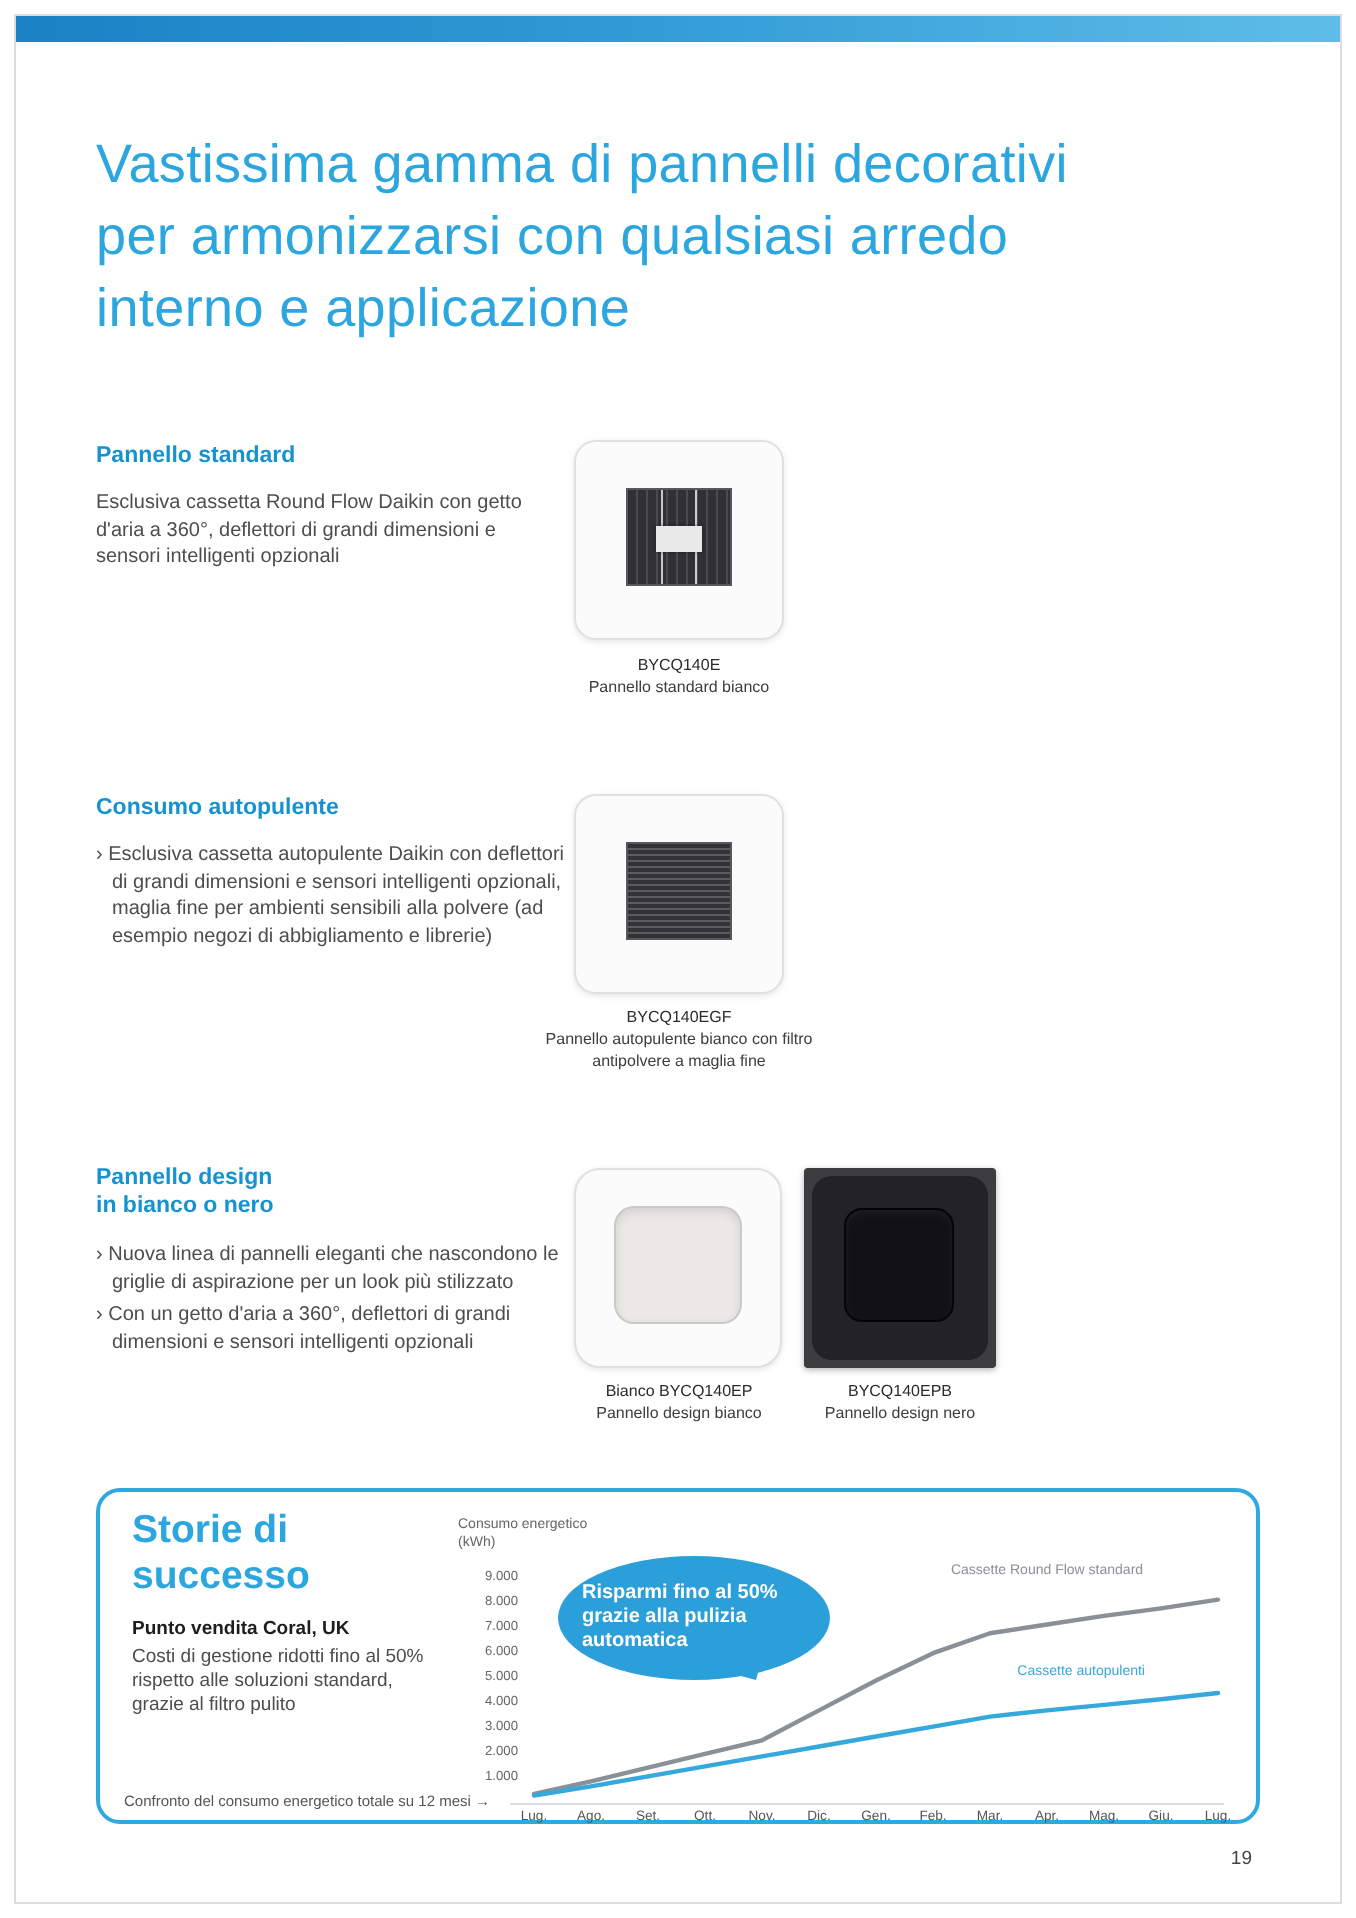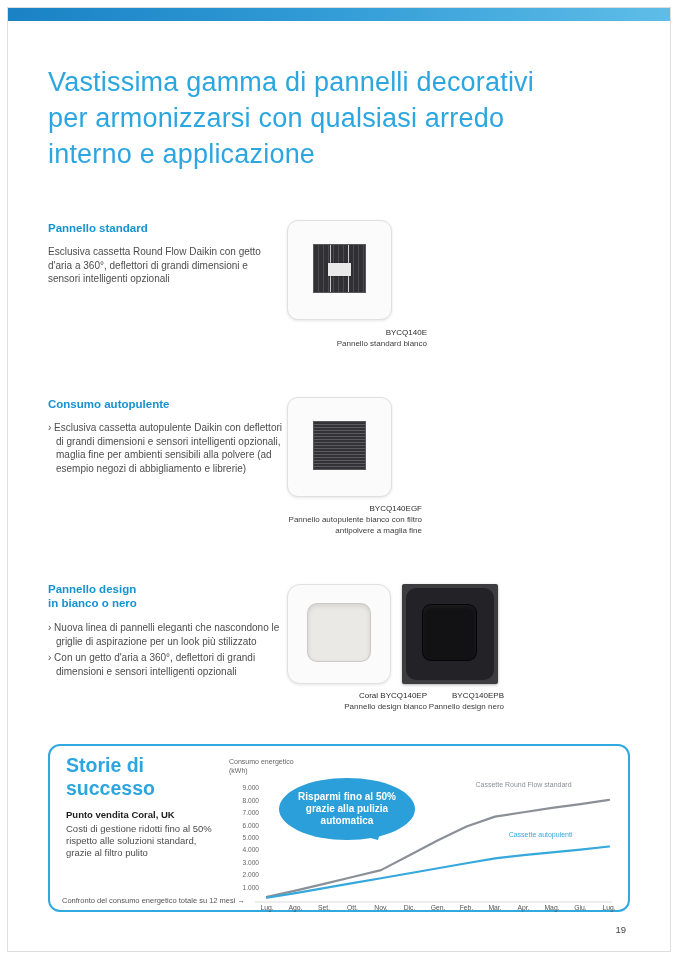--- a/index.html
+++ b/index.html
@@ -17,28 +17,28 @@
     background-image:
       linear-gradient(90deg, transparent 0, transparent 32%, rgba(230,230,230,.85) 32%, rgba(230,230,230,.85) calc(32% + 1px), transparent calc(32% + 1px), transparent 66%, rgba(230,230,230,.85) 66%, rgba(230,230,230,.85) calc(66% + 1px), transparent calc(66% + 1px)),
       repeating-linear-gradient(90deg,#303035 0 4px,#4b4b51 4px 5px);
     border:1px solid #57575c;}
   .grille-horiz{background-image:repeating-linear-gradient(0deg,#323237 0 2px,#5b5b61 2px 3px);border:1px solid #57575c}
   .chip{position:absolute;left:39%;top:43%;width:22%;height:13%;background:#e9e9e9;box-shadow:0 0 2px rgba(0,0,0,.4)}
   .inner-square-white{position:absolute;left:20%;top:19%;width:60%;height:59%;background:#ebe9e6;border-radius:9px;box-shadow:0 0 0 1px #cbc9c6, inset 0 2px 5px rgba(0,0,0,.10)}
   .tile-black{position:absolute;background:#3d3d3f;border-radius:2px;box-shadow:0 1px 3px rgba(0,0,0,.3)}
   .panel-black{position:absolute;inset:4%;background:#232327;border-radius:10px}
   .inner-square-black{position:absolute;left:20%;top:19%;width:60%;height:59%;background:#121215;border-radius:8px;box-shadow:0 0 0 1px #050505, inset 0 2px 4px rgba(255,255,255,.05)}
-  .caption{position:absolute;text-align:right;font-size:8px;line-height:11px;color:#3d3d3d}
+  .caption{position:absolute;text-align:center;font-size:8px;line-height:11px;color:#3d3d3d}
   .caption .code{color:#2b2b2b}
   .box{position:absolute;left:48px;top:744px;width:582px;height:168px;border:2px solid #2fa9de;border-radius:12px;background:#fff}
   .box-title{position:absolute;left:16px;top:8px;font-size:19.5px;line-height:23px;font-weight:700;color:#2ca6df}
   .case-title{position:absolute;left:16px;top:63px;font-size:9.5px;font-weight:700;color:#1d1d1d}
   .case-text{position:absolute;left:16px;top:77px;width:150px;font-size:9.5px;line-height:12px;color:#4d4d4d}
   .chart{position:absolute;left:177px;top:8px;width:395px;height:158px}
-  .bubble{position:absolute;left:229px;top:32px;width:136px;height:62px;background:#2b9fd9;border-radius:50%;display:flex;align-items:center;justify-content:center;text-align:center;color:#fff;font-weight:700;font-size:10px;line-height:12px;padding:6px 12px;z-index:5}
+  .bubble{position:absolute;left:229px;top:32px;width:136px;height:62px;background:#2b9fd9;border-radius:50%;display:flex;align-items:center;justify-content:center;text-align:left;color:#fff;font-weight:700;font-size:10px;line-height:12px;padding:6px 12px;z-index:5}
   .bubble:after{content:"";position:absolute;right:24px;bottom:-13px;width:0;height:0;border:13px solid transparent;border-top-color:#2b9fd9;transform:rotate(-30deg)}
   .footnote{position:absolute;left:12px;top:150px;font-size:7.5px;color:#555}
   .page-num{position:absolute;right:52px;top:924px;font-size:9.5px;color:#444}
   svg text{font-family:"Liberation Sans",sans-serif}
 </style>
 </head>
 <body>
 
 <div class="sheet"></div>
 <div class="topbar"></div>
@@ -85,21 +85,21 @@
 
 <div class="panel" style="left:287px;top:584px;width:104px;height:100px;border-radius:13px">
   <div class="inner-square-white"></div>
 </div>
 <div class="tile-black" style="left:402px;top:584px;width:96px;height:100px">
   <div class="panel-black">
     <div class="inner-square-black"></div>
   </div>
 </div>
 <div class="caption" style="left:252px;top:690px;width:175px">
-  <div class="code">Coral BYCQ140EP</div>
+  <div class="code">Bianco BYCQ140EP</div>
   <div>Pannello design bianco</div>
 </div>
 <div class="caption" style="left:396px;top:690px;width:108px">
   <div class="code">BYCQ140EPB</div>
   <div>Pannello design nero</div>
 </div>
 
 <div class="box">
   <div class="box-title">
     <div>Storie di</div>

